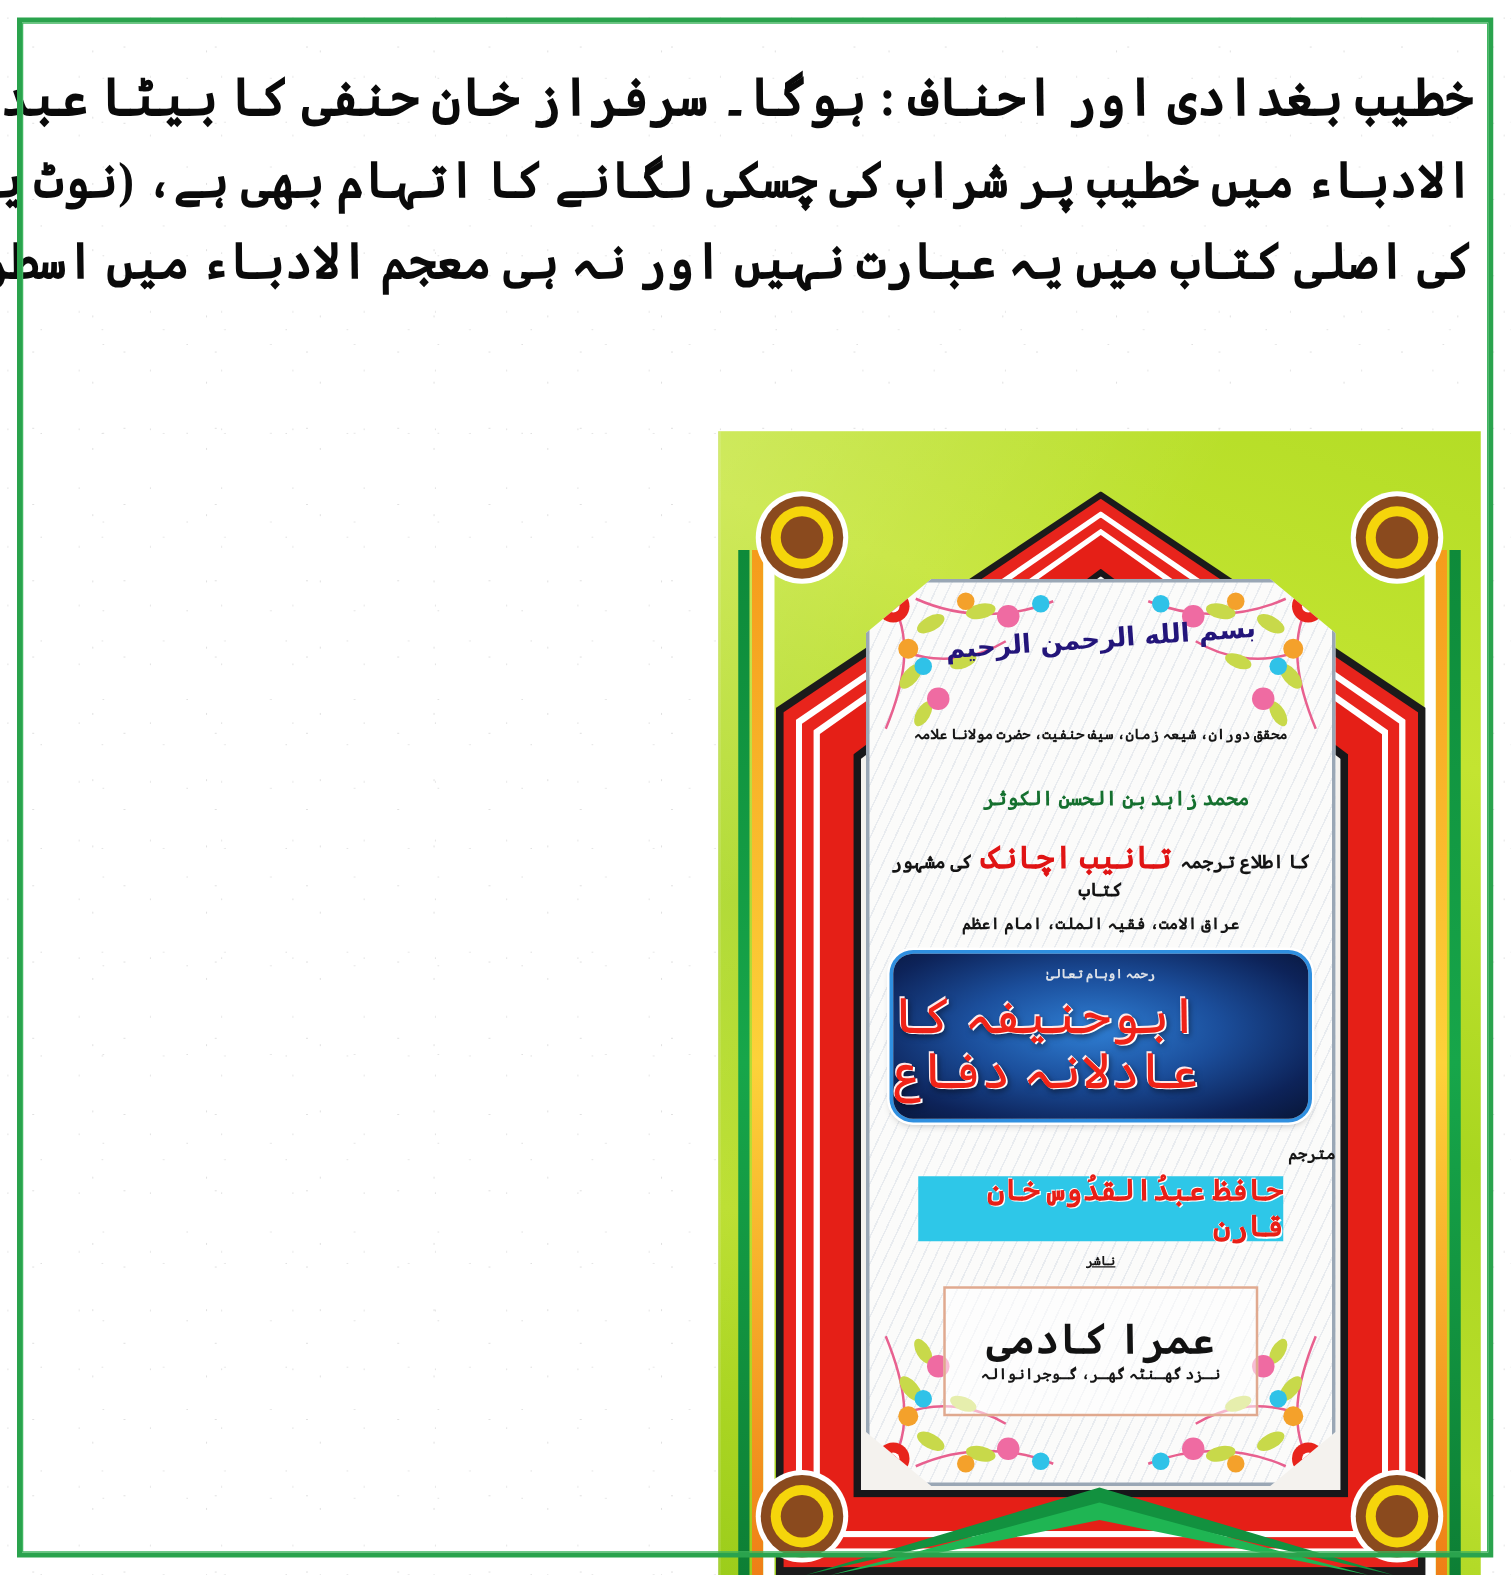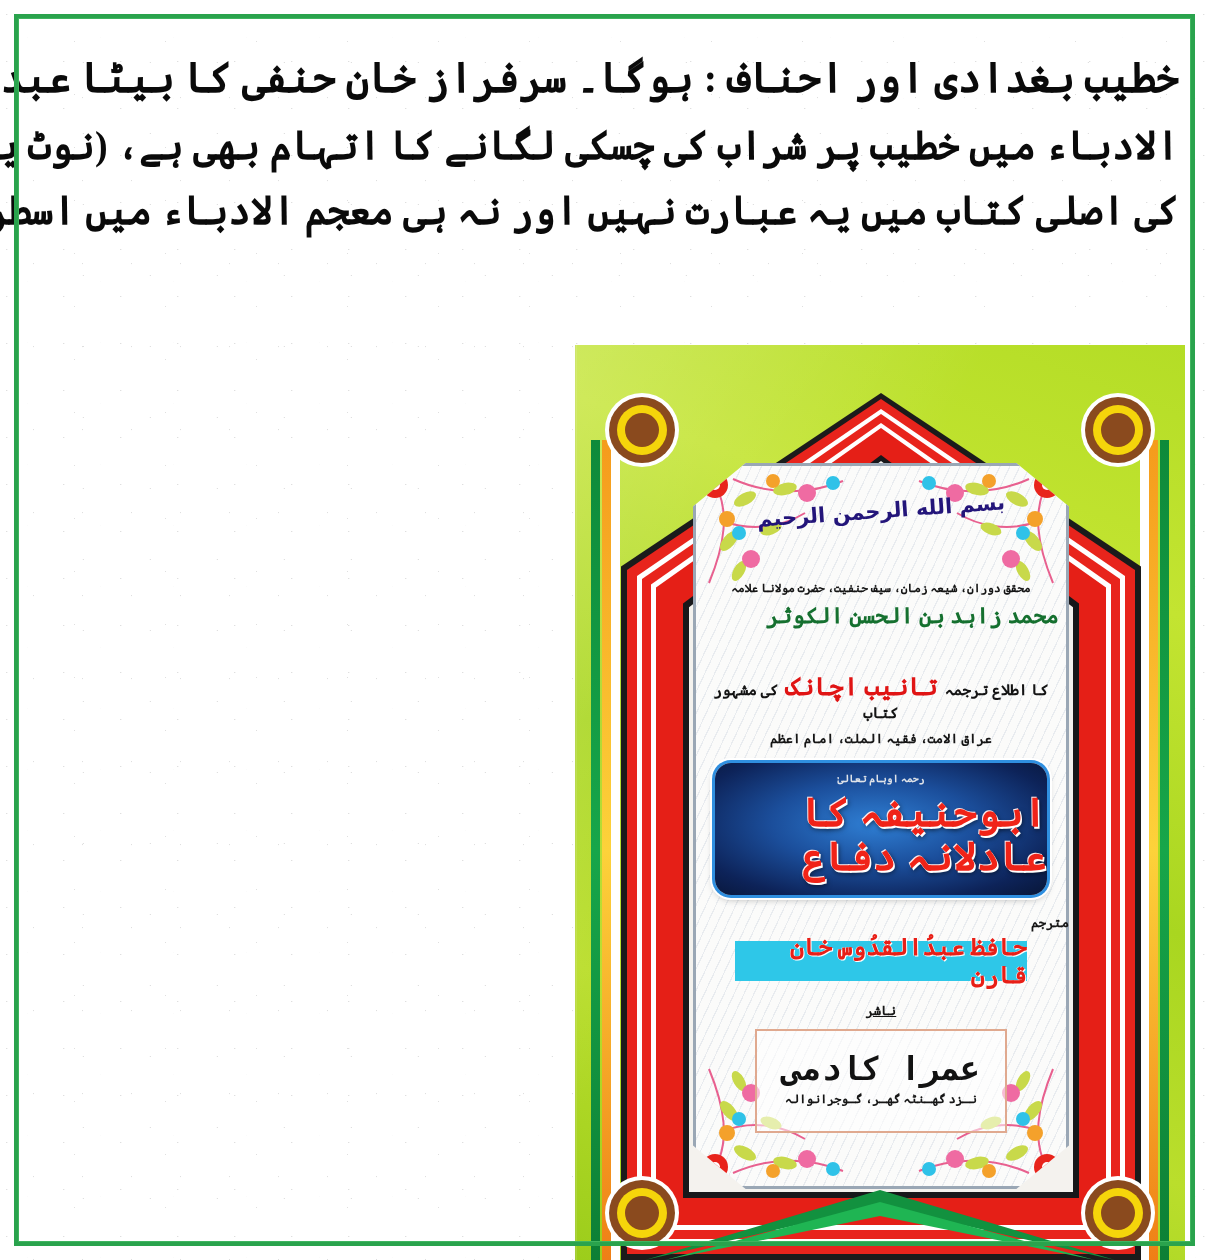--- a/index.html
+++ b/index.html
@@ -235,23 +235,24 @@
     text-align: center;
     color: #151515;
     font-size: 11.5px;
     font-weight: 700;
     line-height: 1.35;
     direction: rtl;
   }
   .cover-author {
     position: absolute;
     left: 10px; right: 10px;
-    top: 140px;
+    top: 166px;
+    text-align: center;
     color: #15702f;
-    font-size: 22px;
+    font-size: 16px;
     font-weight: 700;
     direction: rtl;
     letter-spacing: 0.2px;
   }
   .cover-arabic-line {
     position: absolute;
     left: 10px; right: 10px;
     top: 208px;
     text-align: center;
     direction: rtl;
@@ -300,23 +301,23 @@
     transform: translateX(-50%);
     color: #f0f0f0;
     font-size: 10px;
     font-weight: 700;
     direction: rtl;
     opacity: 0.92;
   }
   .title-plaque .main-title {
     color: #f02318;
     font-size: 40px;
-    font-weight: 700;
-    direction: rtl;
-    text-align: right;
+    font-weight: 400;
+    direction: rtl;
+    text-align: left;
     line-height: 1.1;
     margin-top: 12px;
     letter-spacing: 0.5px;
     text-shadow:
       1.5px 1.5px 0 #ffffff,
       -1px -1px 0 #ffe9e9,
       2px 3px 5px rgba(0,0,0,0.55);
   }
 
   .label-mutarjim {
@@ -327,41 +328,41 @@
     direction: rtl;
     font-size: 13px;
     font-weight: 700;
     color: #161616;
   }
   .translator-box {
     position: absolute;
     left: 42px;
     right: 42px;
     top: 478px;
-    height: 40px;
+    height: 52px;
     background: #2ec7e8;
     display: flex;
     align-items: center;
     justify-content: center;
   }
   .translator-box .t-name {
     color: #e81f17;
     font-size: 24px;
     font-weight: 700;
     direction: rtl;
     text-shadow: 1px 1px 0 #ffffff, -0.5px -0.5px 0 #fff;
   }
 
   .label-nashir {
     position: absolute;
     left: 0; right: 0;
     top: 540px;
     text-align: center;
     direction: rtl;
-    font-size: 13px;
+    font-size: 10px;
     font-weight: 700;
     color: #161616;
     text-decoration: underline;
   }
   .publisher-box {
     position: absolute;
     left: 62px;
     right: 62px;
     top: 566px;
     height: 100px;
@@ -372,21 +373,20 @@
     align-items: center;
     justify-content: center;
     gap: 2px;
   }
   .publisher-box .p-name {
     color: #121212;
     font-size: 33px;
     font-weight: 700;
     direction: rtl;
     line-height: 1.05;
-    font-family: Liberation Mono, monospace;
   }
   .publisher-box .p-addr {
     color: #161616;
     font-size: 12px;
     font-weight: 700;
     direction: rtl;
     letter-spacing: 1px;
   }
 
   

